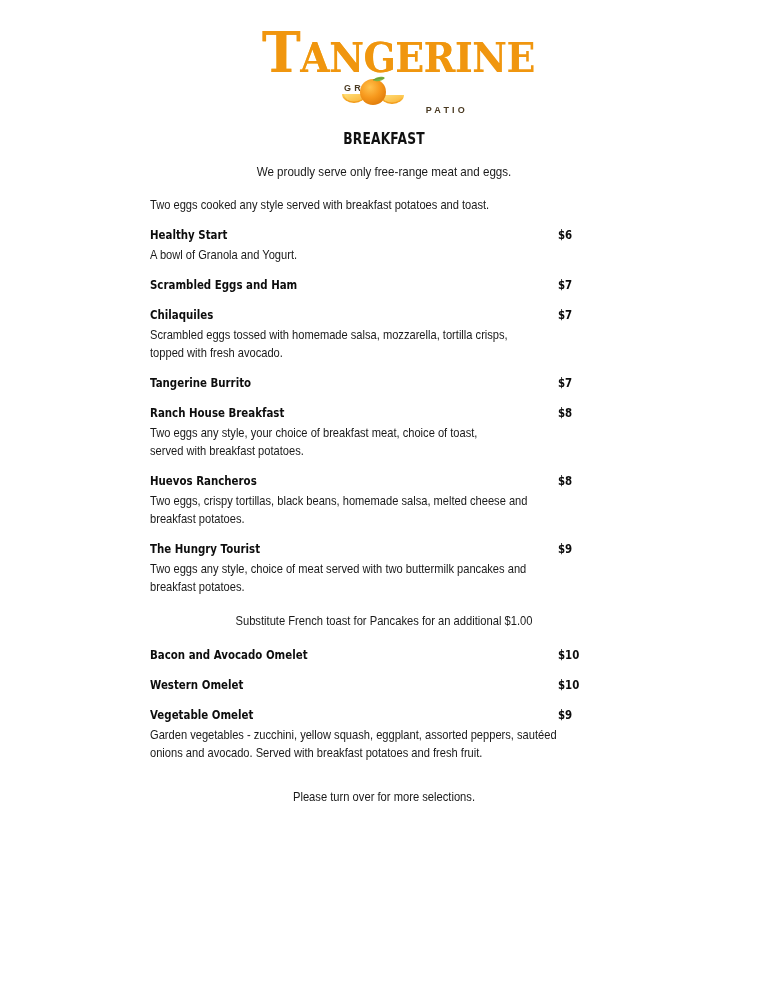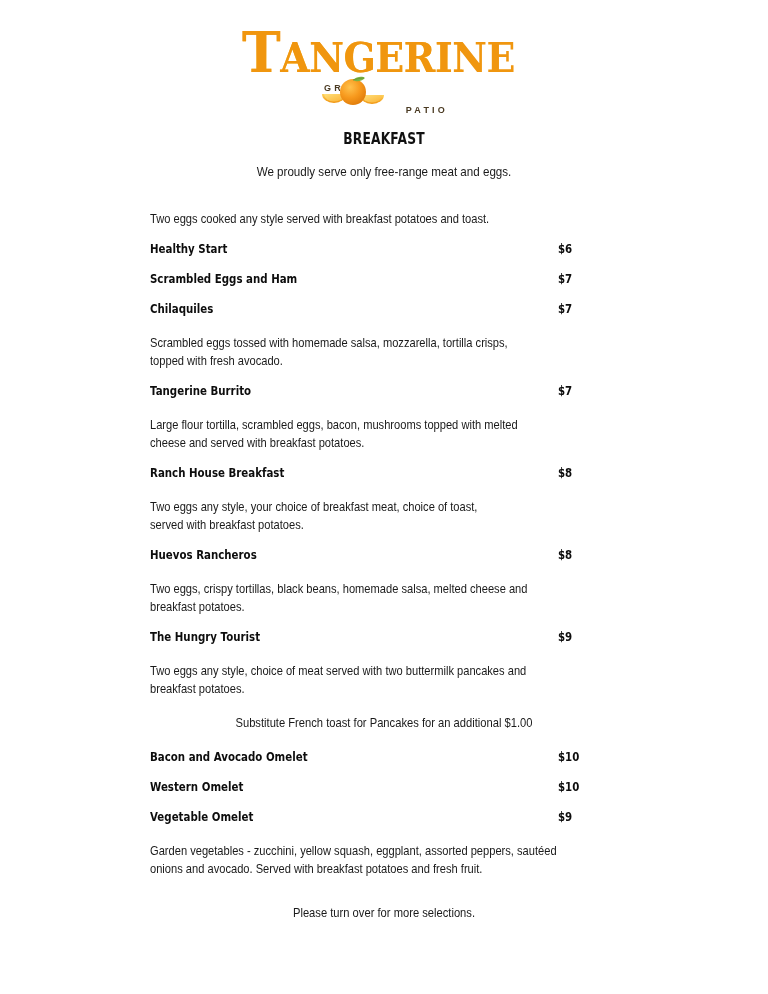--- a/index.html
+++ b/index.html
@@ -24,20 +24,21 @@
     box-sizing: border-box;
   }
 
   
   .logo-block {
     position: absolute;
     left: 0;
     top: 30px;
     width: 704px;
     height: 80px;
+    padding-left: 20px;
   }
   .logo-inner {
     position: relative;
     width: 220px;
     height: 80px;
     margin: 0 auto;
   }
   .logo-wordmark {
     position: absolute;
     left: 0;
@@ -148,21 +149,21 @@
     top: 0;
     font-family: "DejaVu Sans", sans-serif;
     font-weight: bold;
     font-size: 12.2px;
     transform-origin: left top;
     transform: scaleX(0.84);
     white-space: nowrap;
     color: #0d0d0d;
   }
   .item-desc {
-    margin-top: 16px;
+    margin-top: 2px;
   }
   .desc-line {
     font-size: 13px;
     line-height: 18px;
     transform-origin: left top;
     transform: scaleX(0.855);
     white-space: nowrap;
     color: #1a1a1a;
   }
 
@@ -237,20 +238,23 @@
       <div class="item-desc">
         <div class="desc-line">Two eggs cooked any style served with breakfast potatoes and toast.</div>
       </div>
     </div>
 
     <div class="menu-item">
       <div class="item-head">
         <span class="item-name">Healthy Start</span>
         <span class="item-price">$6</span>
       </div>
+      <div class="item-desc">
+        <div class="desc-line">A bowl of Granola and Yogurt.</div>
+      </div>
     </div>
 
     <div class="menu-item">
       <div class="item-head">
         <span class="item-name">Scrambled Eggs and Ham</span>
         <span class="item-price">$7</span>
       </div>
     </div>
 
     <div class="menu-item">
@@ -262,24 +266,20 @@
         <div class="desc-line">Scrambled eggs tossed with homemade salsa, mozzarella, tortilla crisps,</div>
         <div class="desc-line">topped with fresh avocado.</div>
       </div>
     </div>
 
     <div class="menu-item">
       <div class="item-head">
         <span class="item-name">Tangerine Burrito</span>
         <span class="item-price">$7</span>
       </div>
-      <div class="item-desc">
-        <div class="desc-line">Large flour tortilla, scrambled eggs, bacon, mushrooms topped with melted</div>
-        <div class="desc-line">cheese and served with breakfast potatoes.</div>
-      </div>
     </div>
 
     <div class="menu-item">
       <div class="item-head">
         <span class="item-name">Ranch House Breakfast</span>
         <span class="item-price">$8</span>
       </div>
       <div class="item-desc">
         <div class="desc-line">Two eggs any style, your choice of breakfast meat, choice of toast,</div>
         <div class="desc-line">served with breakfast potatoes.</div>

